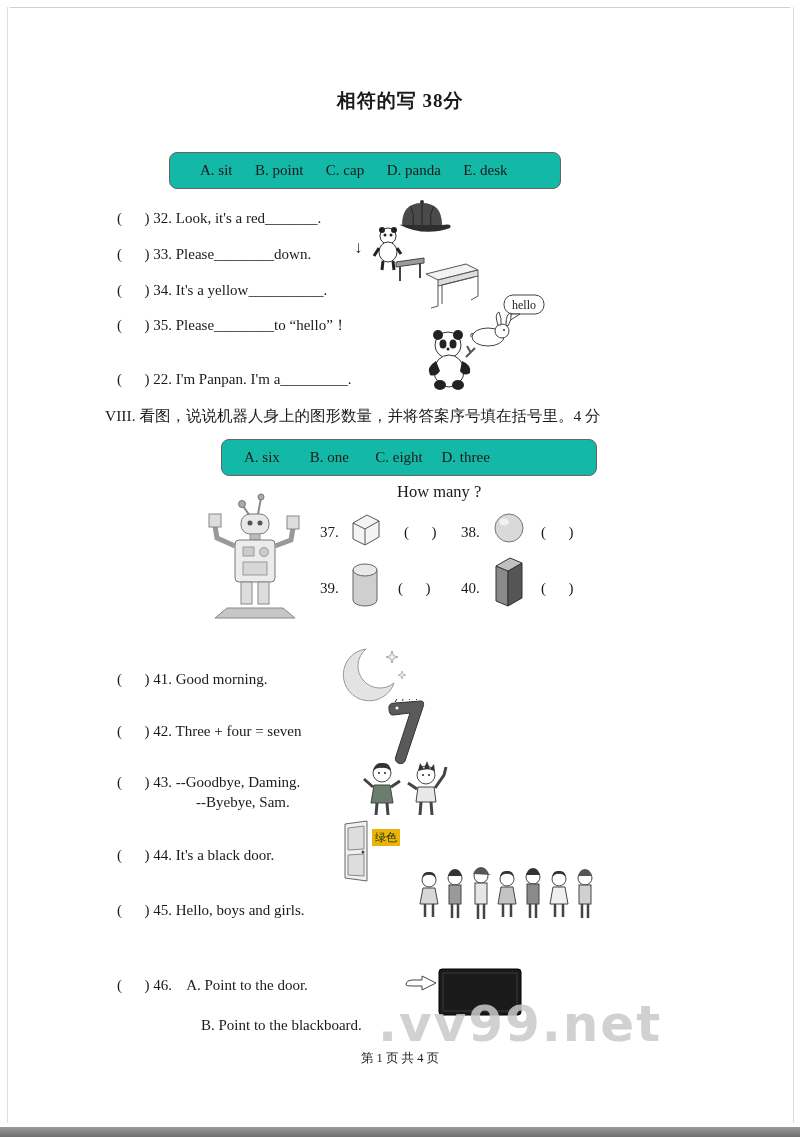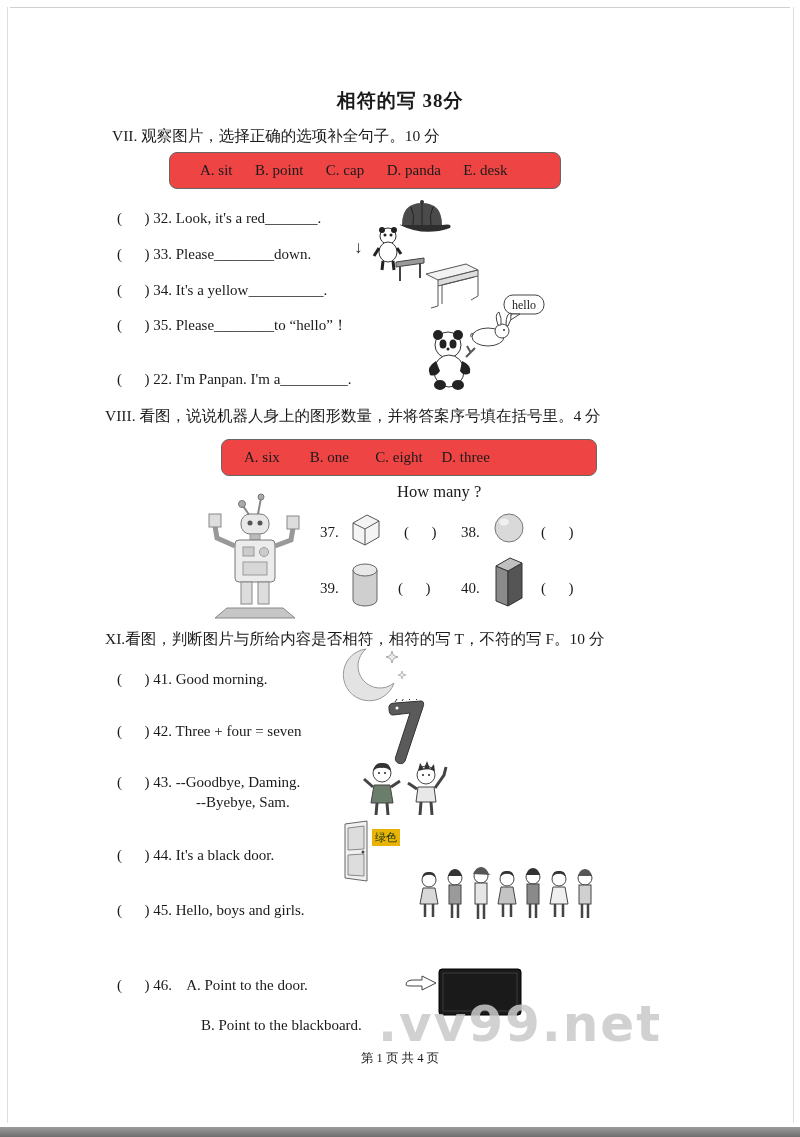--- a/index.html
+++ b/index.html
@@ -7,21 +7,21 @@
   .page {
     position:relative; width:800px; height:1137px; background:#fff;
     margin:0 auto; overflow:hidden;
     font-family:"Liberation Serif","DejaVu Sans",serif; color:#1a1a1a;
   }
   .t { position:absolute; white-space:pre; font-size:15px; color:#1a1a1a; }
   .title { left:0; right:0; text-align:center; font-size:19px; font-weight:700; letter-spacing:1px; }
   .heading { font-size:15.5px; }
   .optbox {
     position:absolute; border:1.2px solid #666; border-radius:8px;
-    display:flex; align-items:center; background:#ef4444;
+    display:flex; align-items:center; background:#14b8a6;
   }
   .optbox span { white-space:pre; font-size:15px; }
   .img { position:absolute; }
   .img svg { display:block; }
   .greenlabel {
     position:absolute; font-size:11px; background:#eab308; color:#123312;
     padding:0 3px; line-height:17px;
   }
   .watermark {
     position:absolute; font-family:"DejaVu Sans","Liberation Sans",sans-serif;
@@ -40,21 +40,20 @@
 
 <div class="page">
 
   <div class="scan-top"></div>
   <div class="scan-left"></div>
   <div class="scan-right"></div>
   <div class="scan-bottom"></div>
 
   <div class="t title" style="top:88px">相符的写 38分</div>
 
-  <div class="t heading" style="left:112px; top:126px">VII. 观察图片，选择正确的选项补全句子。10 分</div>
   <div class="optbox" style="left:169px; top:152px; width:392px; height:37px; padding-left:30px">
     <span>A. sit      B. point      C. cap      D. panda      E. desk</span>
   </div>
 
   <div class="t" style="left:117px; top:210px">(      ) 32. Look, it's a red_______.</div>
   <div class="t" style="left:117px; top:246px">(      ) 33. Please________down.</div>
   <div class="t" style="left:117px; top:282px">(      ) 34. It's a yellow__________.</div>
   <div class="t" style="left:117px; top:316px">(      ) 35. Please________to “hello”！</div>
   <div class="t" style="left:117px; top:371px">(      ) 22. I'm Panpan. I'm a_________.</div>
 
@@ -180,21 +179,20 @@
   <div class="t" style="left:461px; top:580px">40.</div>
   <div class="img" style="left:492px; top:554px">
     <svg width="34" height="54" viewBox="0 0 34 54">
       <path d="M4 12 L16 17 L16 52 L4 47 Z" fill="#8a8a8a" stroke="#333"></path>
       <path d="M16 17 L30 9 L30 44 L16 52 Z" fill="#555" stroke="#333"></path>
       <path d="M4 12 L18 4 L30 9 L16 17 Z" fill="#c0c0c0" stroke="#333"></path>
     </svg>
   </div>
   <div class="t" style="left:541px; top:580px">(      )</div>
 
-  <div class="t heading" style="left:105px; top:629px">XI.看图，判断图片与所给内容是否相符，相符的写 T，不符的写 F。10 分</div>
 
   <div class="t" style="left:117px; top:671px">(      ) 41. Good morning.</div>
   <div class="img" style="left:332px; top:647px">
     <svg width="76" height="58" viewBox="0 0 76 58">
       <path d="M34 2 A26 26 0 1 0 62 36 A20 20 0 1 1 34 2 Z" fill="#e3e3e3" stroke="#999"></path>
       <path d="M60 4 L61.5 8.5 L66 10 L61.5 11.5 L60 16 L58.5 11.5 L54 10 L58.5 8.5 Z" fill="#eee" stroke="#aaa"></path>
       <path d="M70 24 L71 27 L74 28 L71 29 L70 32 L69 29 L66 28 L69 27 Z" fill="#eee" stroke="#bbb"></path>
     </svg>
   </div>
 

